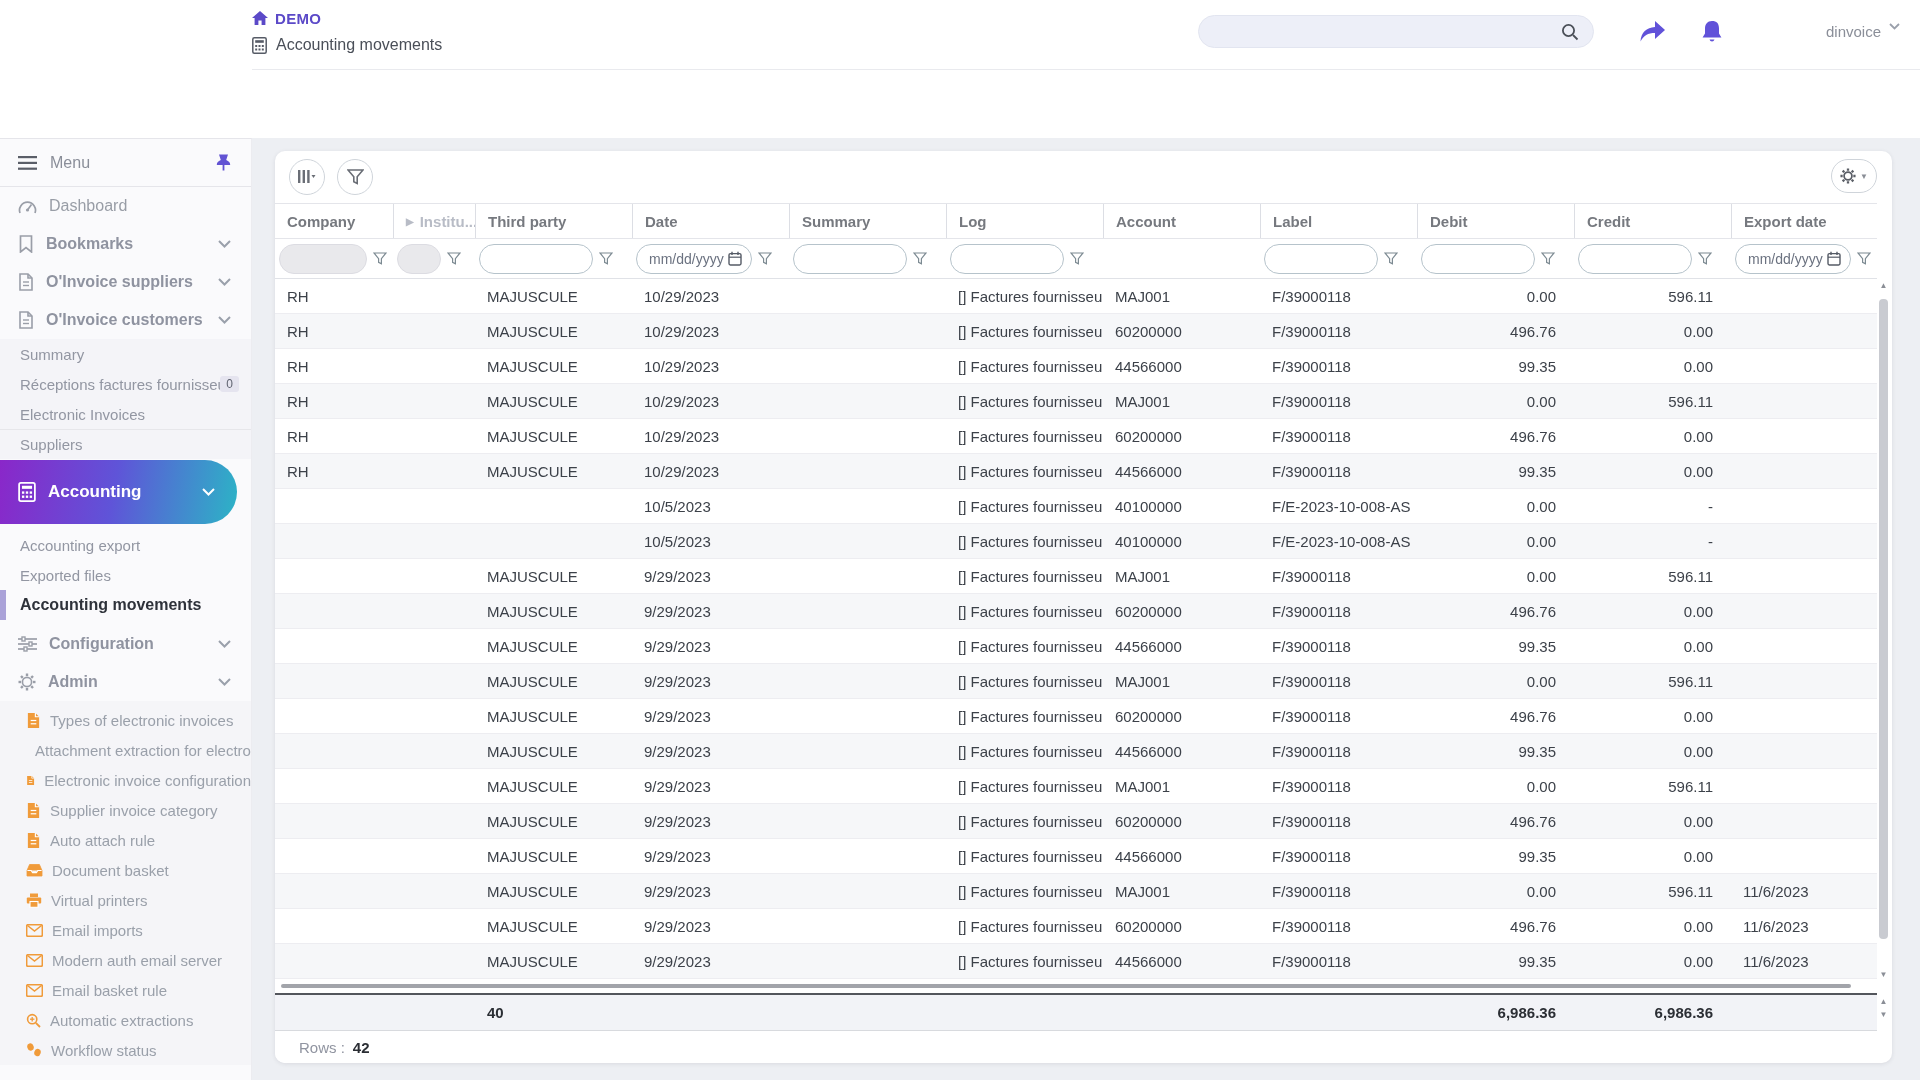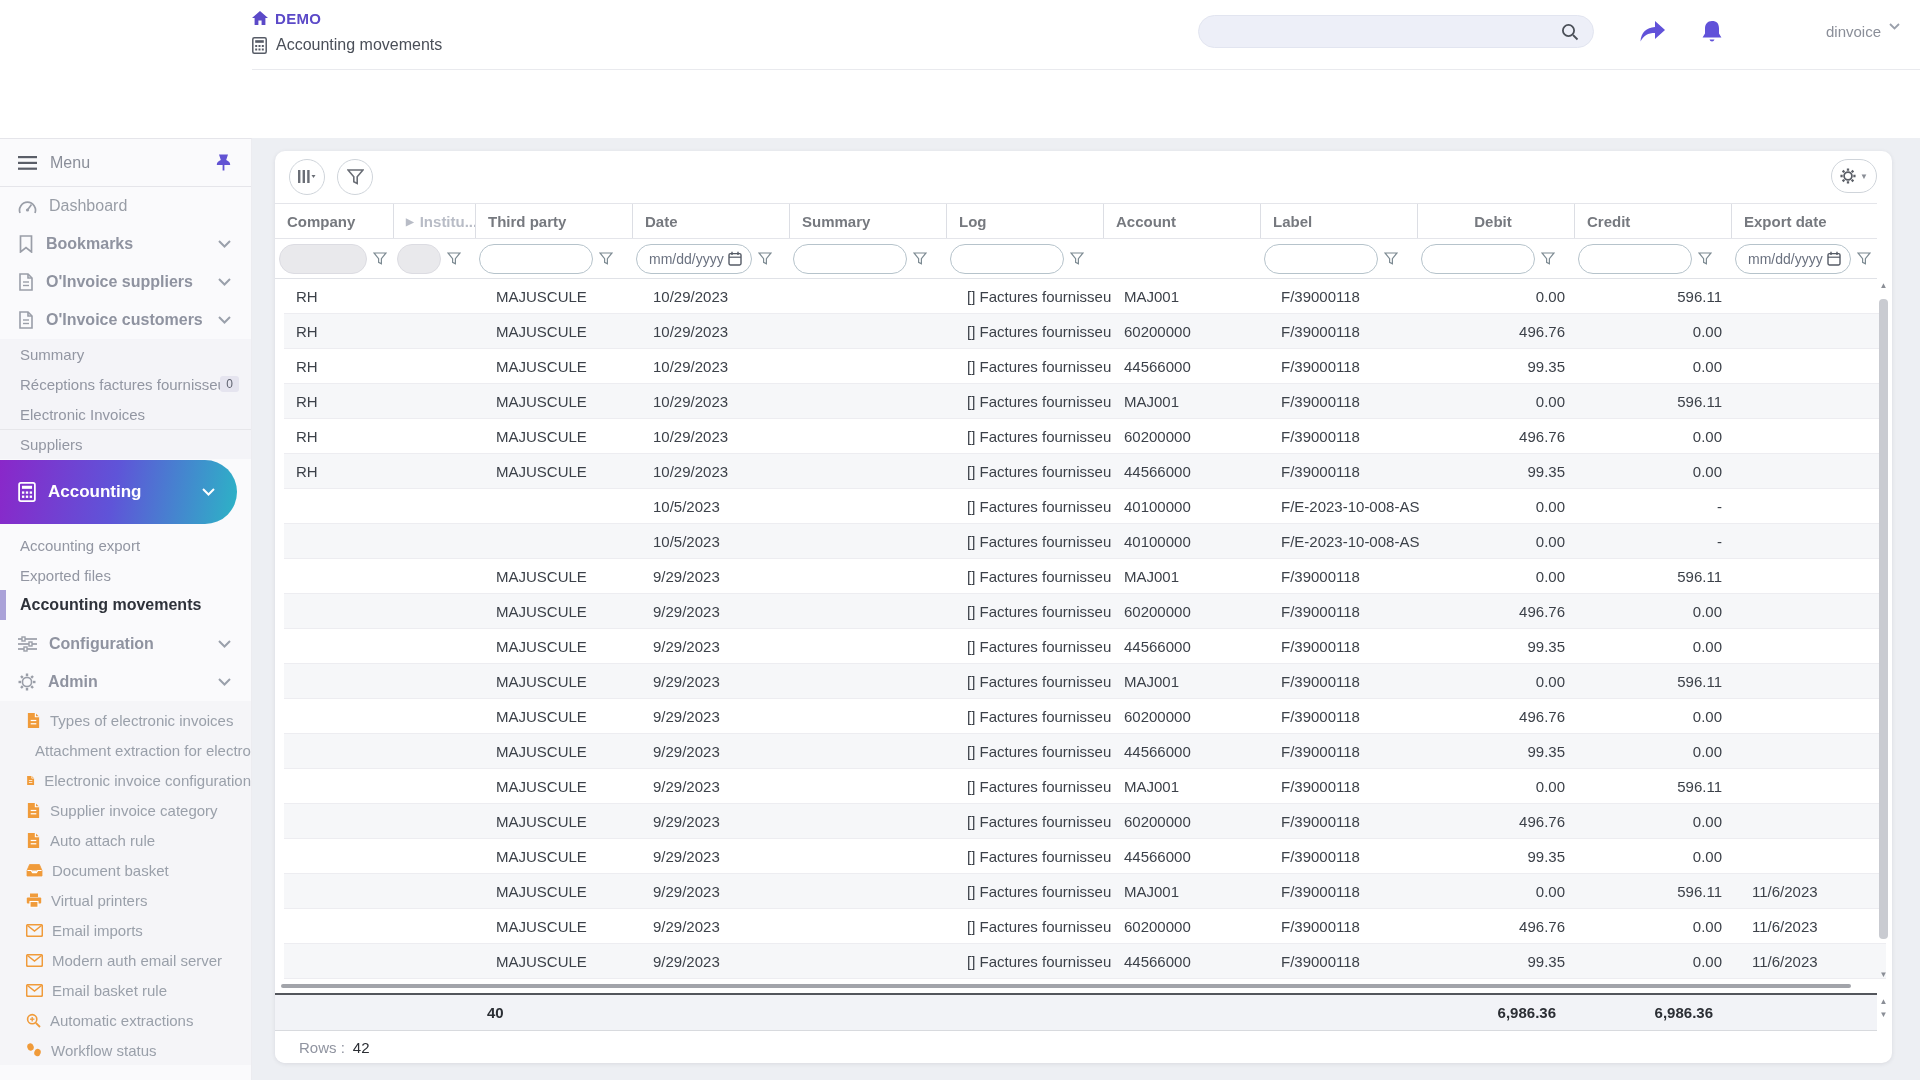--- a/index.html
+++ b/index.html
@@ -88,38 +88,38 @@
   input.fpill { width:114px; border:1px solid #b6c3cb; background:#fff; outline:0;
     padding:0 12px; font-size:14px; color:#4a4f58; font-family:inherit; }
   .fpill.dis { width:88px; background:#e9e9ec; border:1px solid #dcdce2; }
   .fpill.dis.small { width:44px; }
   .datepill { width:116px; height:30px; border:1px solid #b6c3cb; border-radius:15px; background:#fff;
     display:flex; align-items:center; justify-content:space-between; padding:0 9px 0 12px;
     cursor:text; }
   .datepill span { font-size:14px; color:#6b7280; }
   .funnel { margin-left:6px; cursor:pointer; }
 
-  .tbody { position:absolute; left:9px; top:128px; width:1602px;text-align:right; }
+  .tbody { position:absolute; left:0; top:128px; width:1602px;text-align:right; }
   .tr { display:flex; height:35px; border-bottom:1px solid #ededf1; background:#fff; cursor:pointer; }
   .tr.alt { background:#f6f7f9; }
   .td { height:100%; display:flex; align-items:center; padding-left:12px; font-size:15px;
     color:#3c4149; white-space:nowrap; overflow:hidden; }
   .td.r, .th.r { justify-content:flex-end; padding-right:18px; padding-left:0; }
   .th.r { padding-left:12px; justify-content:flex-start; }
 
   .hscroll { position:absolute; left:0; top:828px; width:1602px; height:14px; background:#fff; }
   .hthumb { position:absolute; left:6px; right:26px; top:5px; height:4px; background:#a2a4aa;
     border-radius:2px; cursor:pointer; }
   .totals { position:absolute; left:0; top:842px; width:1602px; height:38px; background:#f2f3f7;
     border-top:2px solid #53565c; border-bottom:1px solid #d8dade; display:flex; }
   .totals .td { font-weight:bold; color:#2b2e34; }
   .tfoot { position:absolute; left:0; top:880px; width:1602px; height:32px; background:#fff;
     display:flex; align-items:center; padding-left:24px; }
   .tfoot .fl { font-size:15px; color:#9094a0; }
-  .tfoot .fv { font-size:15px; font-weight:normal; color:#2b2e34; margin-left:8px; }
+  .tfoot .fv { font-size:15px; font-weight:bold; color:#2b2e34; margin-left:8px; }
 
   .vscroll { position:absolute; right:2px; top:130px; width:13px; height:698px; }
   .varrow { width:13px; text-align:center; font-size:8px; color:#8a8e96; cursor:pointer; }
   .vthumb { position:absolute; left:2px; top:18px; width:9px; height:640px; background:#c9cbd1;
     border-radius:4px; cursor:pointer; }
   .varrow.bottom { position:absolute; bottom:0; }
   .mini-arrows { position:absolute; right:2px; top:846px; width:13px; display:flex;
     flex-direction:column; gap:4px; }
 </style>
 </head>
@@ -467,21 +467,21 @@
         </div>
         <div class="th" style="width: 157px;">
           <span>Log</span>
         </div>
         <div class="th" style="width: 157px;">
           <span>Account</span>
         </div>
         <div class="th" style="width: 157px;">
           <span>Label</span>
         </div>
-        <div class="th r" style="width: 157px; justify-content: center;">
+        <div class="th r" style="width: 157px;">
           <span>Debit</span>
         </div>
         <div class="th r" style="width: 157px;">
           <span>Credit</span>
         </div>
         <div class="th" style="width: 146px;">
           <span>Export date</span>
         </div>
       </div>
     <div class="tfilter" id="tfilter">

